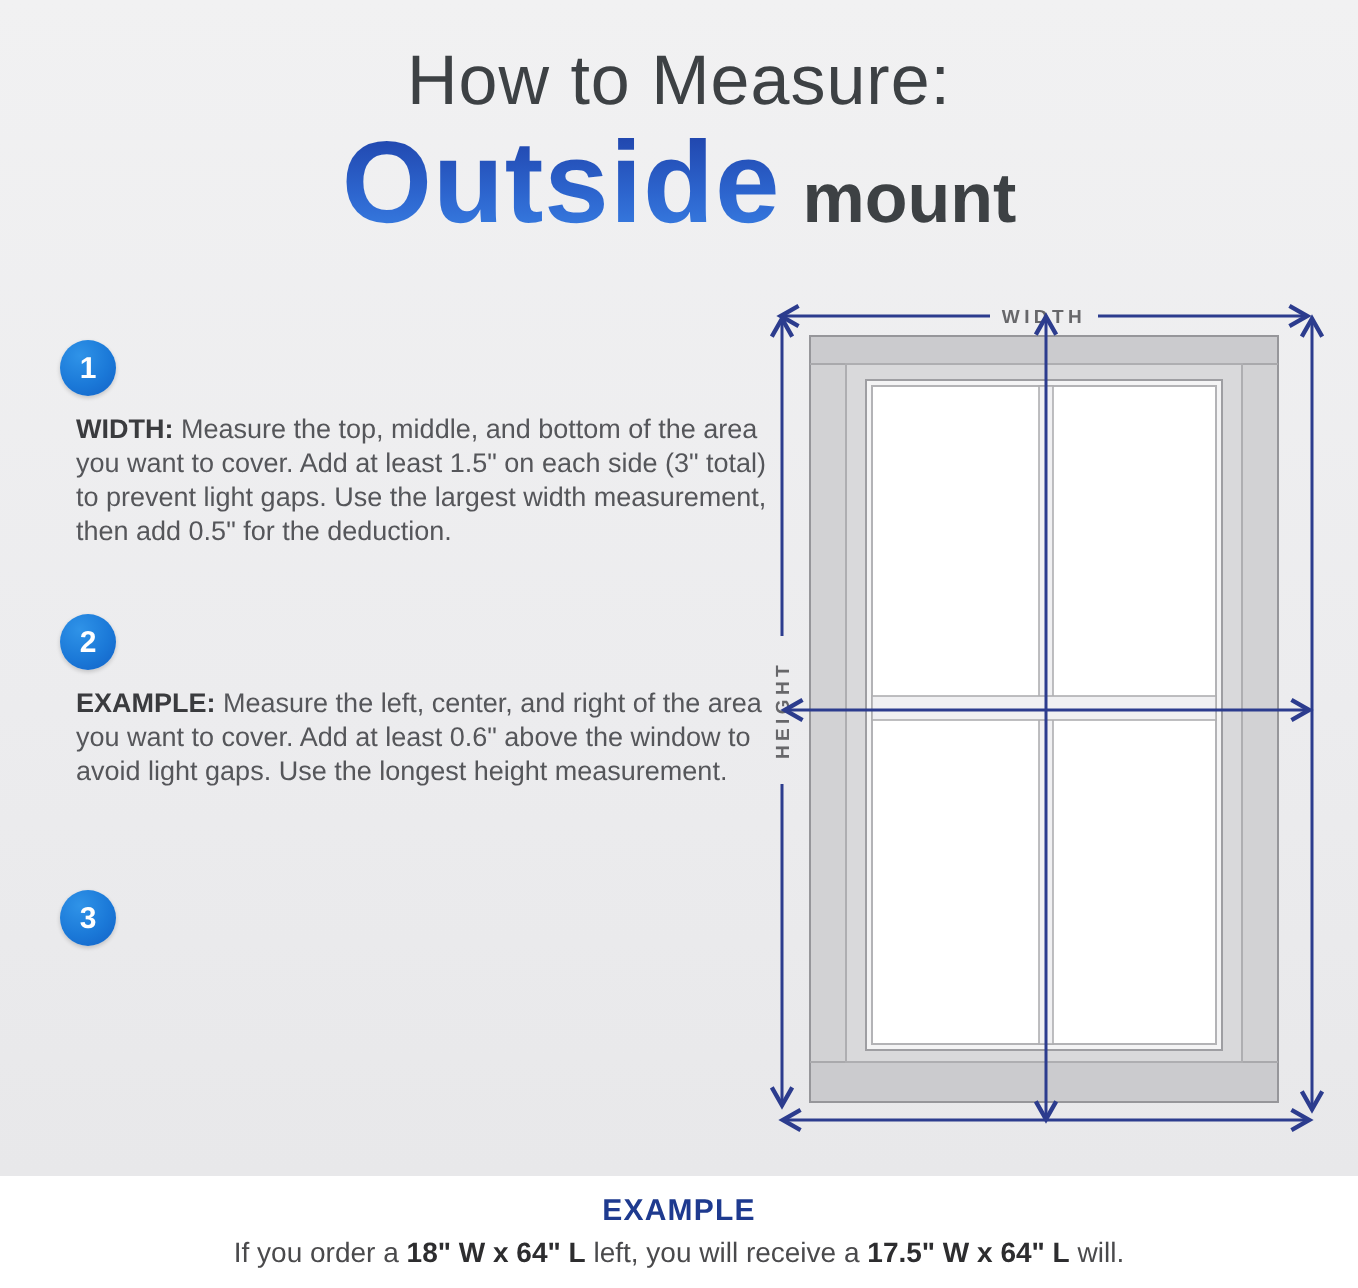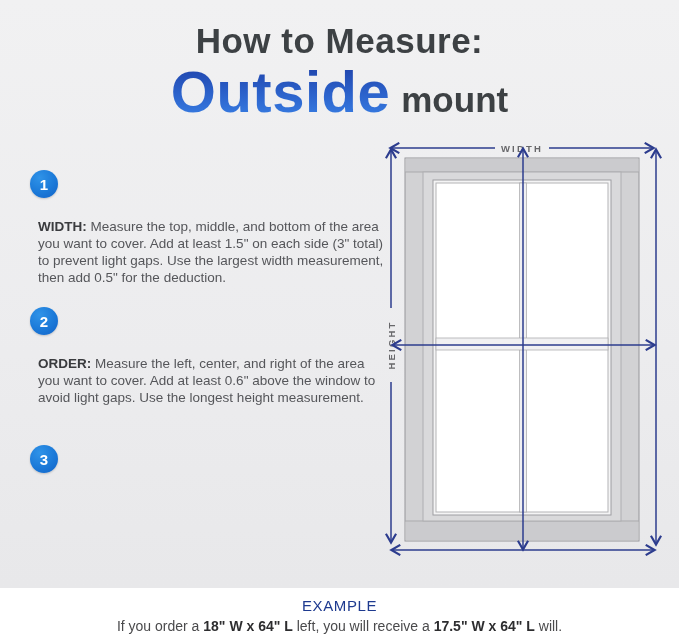--- a/index.html
+++ b/index.html
@@ -1,64 +1,64 @@
 <!DOCTYPE html>
 <html><head>
 <meta charset="utf-8">
 <style>
   html,body{margin:0;padding:0;}
   body{font-family:"Liberation Sans","DejaVu Sans",sans-serif;}
   .page{position:relative;width:679px;height:644px;overflow:hidden;
         background:linear-gradient(180deg,#f1f1f2 0%,#ececee 55%,#e7e7e9 100%);}
   
   .hdr{position:absolute;top:22px;left:0;width:100%;text-align:center;}
-  .t1{font-size:35px;font-weight:700;color:#3d4144;letter-spacing:.5px;line-height:1.1;}
+  .t1{font-size:35px;font-weight:400;color:#3d4144;letter-spacing:.5px;line-height:1.1;}
   .t2{margin-top:1px;line-height:1.05;}
   .t2 .hl{font-size:58px;font-weight:800;letter-spacing:.5px;
           background:linear-gradient(180deg,#1d3da4 0%,#2c63cc 55%,#3b84e8 100%);
           -webkit-background-clip:text;background-clip:text;color:transparent;}
   .t2 .sfx{font-size:35px;font-weight:700;color:#3d4144;margin-left:11px;}
   
   .step{position:absolute;left:30px;width:356px;}
   .step.s1{top:170px}.step.s2{top:307px}.step.s3{top:445px}
   .num{width:28px;height:28px;border-radius:50%;
        background:radial-gradient(circle at 35% 28%,#2f93e8 0%,#1b79d8 55%,#1261c6 100%);
        color:#fff;font-size:15px;font-weight:700;display:flex;align-items:center;justify-content:center;
        box-shadow:0 1px 2px rgba(0,0,0,.18);}
-  .step p{margin:20px 0 0 8px;width:348px;font-size:13.5px;line-height:17px;color:#55565a;}
+  .step p{margin:8px 0 0 8px;width:348px;font-size:13.5px;line-height:17px;color:#55565a;}
   .step p b{color:#3a3b3e;font-weight:700;}
   
-  .diagram{position:absolute;left:375px;top:132px;width:292px;height:432px;margin:0;}
+  .diagram{position:absolute;left:375px;top:142px;width:292px;height:432px;margin:0;}
   .diagram svg{display:block}
   .mline{stroke:#2c3c8e;stroke-width:1.5;fill:none;}
   .mlabel{fill:#67676a;font-size:9.5px;font-weight:600;letter-spacing:2.2px;}
   
   .footer{position:absolute;left:0;top:588px;width:100%;height:56px;background:#ffffff;text-align:center;}
-  .ex-h{margin-top:9px;font-size:15px;font-weight:400;color:#1e3a8f;letter-spacing:.6px;}
+  .ex-h{margin-top:9px;font-size:15px;font-weight:700;color:#1e3a8f;letter-spacing:.6px;}
   .ex-s{margin:4px 10px 0;font-size:14px;color:#4a4a4c;}
   .ex-s b{color:#2d2d2f;font-weight:700;}
 </style>
 </head>
 <body>
 
 <div class="page">
 
   <header class="hdr">
     <div class="t1">How to Measure:</div>
     <div class="t2"><span class="hl">Outside</span><span class="sfx">mount</span></div>
   </header>
 
   <section>
     <div class="step s1">
       <div class="num">1</div>
       <p><b>WIDTH:</b> <span>Measure the top, middle, and bottom of the area you want to cover. Add at least 1.5" on each side (3" total) to prevent light gaps. Use the largest width measurement, then add 0.5" for the deduction.</span></p>
     </div>
     <div class="step s2">
       <div class="num">2</div>
-      <p><b>ORDER:</b> <span>Measure the left, center, and right of the area you want to cover. Add at least 0.6" above the window to avoid light gaps. Use the longest height measurement.</span></p>
+      <p><b>EXAMPLE:</b> <span>Measure the left, center, and right of the area you want to cover. Add at least 0.6" above the window to avoid light gaps. Use the longest height measurement.</span></p>
     </div>
     <div class="step s3">
       <div class="num">3</div>
     </div>
   </section>
 
   <figure class="diagram">
     <svg width="292" height="432" viewBox="0 0 292 432">
       <defs>
         <marker id="ah" viewBox="0 0 10 10" refX="7.5" refY="5" markerWidth="8.5" markerHeight="8.5" orient="auto-start-reverse">

